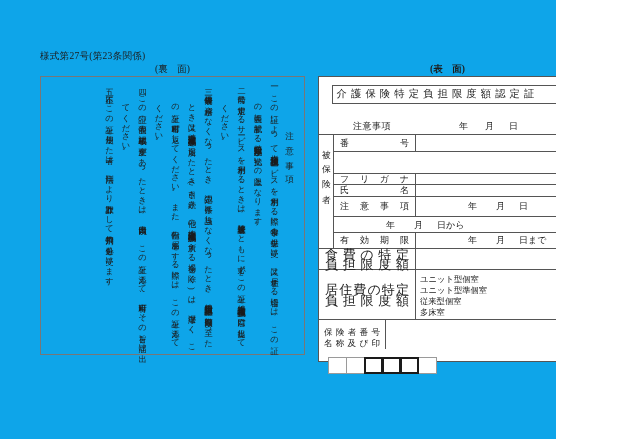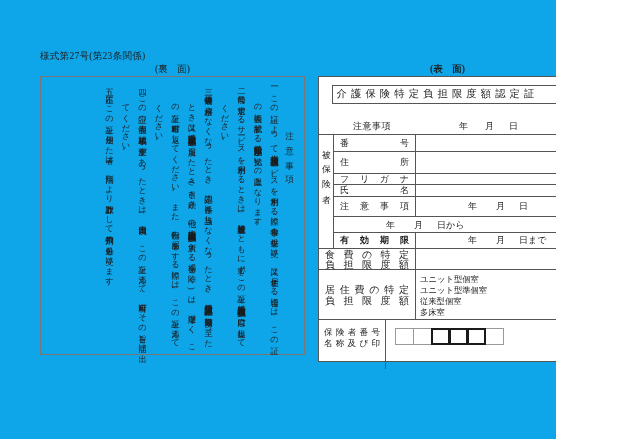--- a/index.html
+++ b/index.html
@@ -43,41 +43,41 @@
 
   .trow { display:flex; border-bottom:1px solid #555; box-sizing:border-box; }
   .band-rows .trow:last-child { border-bottom:none; }
   .r17 { height:17px; } .r22 { height:22px; } .r11 { height:11px; }
   .r12 { height:12px;flex-direction:column; } .r20 { height:20px; } .r15 { height:15px; }
 
   .lbl { width:82px; border-right:1px solid #555; box-sizing:border-box;
          font-size:9px; padding:0 6px; text-align:justify; text-align-last:justify; }
   .r17 .lbl { line-height:16px; } .r22 .lbl { line-height:21px; }
   .r11 .lbl { line-height:10px; } .r12 .lbl { line-height:11px; }
-  .r20 .lbl { line-height:19px; } .r15 .lbl { line-height:14px;font-weight:bold; }
+  .r20 .lbl { line-height:19px; } .r15 .lbl { line-height:14px; }
 
   .val { flex:1; position:relative; font-size:9px; }
   .r20 .val { line-height:19px; } .r17 .val { line-height:16px; } .r15 .val { line-height:14px; }
   .val span { position:absolute; top:0; }
   .dy { left:52px; } .dm { left:80px; } .dd { left:103px; }
 
   .meal-row { height:21px; }
   .lbl-wide { width:97px; border-right:1px solid #555; box-sizing:border-box;
-              font-size:10px; padding:0 6px; }
+              font-size:13px; padding:0 6px; }
   .lbl-wide .jline { display:block; text-align:justify; text-align-last:justify; line-height:10px; }
   .meal-row .lbl-wide { padding-top:1px; }
   .meal-val { flex:1; text-align:right; padding-right:7px; font-size:9px; line-height:20px; box-sizing:border-box; }
 
   .resid-row { height:50px; }
   .resid-row .lbl-wide { padding-top:14px; }
   .resid-row .lbl-wide .jline { line-height:11px; }
   .room-list { flex:1; padding:4px 7px 0 4px; font-size:8.3px; box-sizing:border-box; }
   .room-line { display:flex; justify-content:space-between; line-height:11px; }
 
-  .insurer-row { height:49px; border-bottom:none; }
+  .insurer-row { height:49px; border-bottom:none;flex-direction:column; }
   .lbl-insurer { width:67px; border-right:1px solid #555; box-sizing:border-box;
                  font-size:8.6px; padding:7px 5px 0; }
   .lbl-insurer .jline { display:block; text-align:justify; text-align-last:justify; line-height:11px; }
   .boxes { flex:1; display:flex; align-items:flex-start; padding:8px 0 0 9px; box-sizing:border-box; }
   .nbox { width:19px; height:17px; border:1px solid #9a9a9a; box-sizing:border-box;
           margin-left:-1px; background:#fff; }
   .nbox:first-child { margin-left:0; }
   .nbox.bold { border:2px solid #1a1a1a; position:relative; z-index:1; }
 </style>
 </head>
@@ -115,21 +115,20 @@
     </div>
 
     <div class="insured-band">
       <div class="colA">被保険者</div>
       <div class="band-rows">
         <div class="trow r17">
           <div class="lbl">番号</div>
           <div class="val"></div>
         </div>
         <div class="trow r22">
-          <div class="lbl">住所</div>
           <div class="val"></div>
         </div>
         <div class="trow r11">
           <div class="lbl">フリガナ</div>
           <div class="val"></div>
         </div>
         <div class="trow r12">
           <div class="lbl">氏名</div>
           <div class="val"></div>
         </div>

